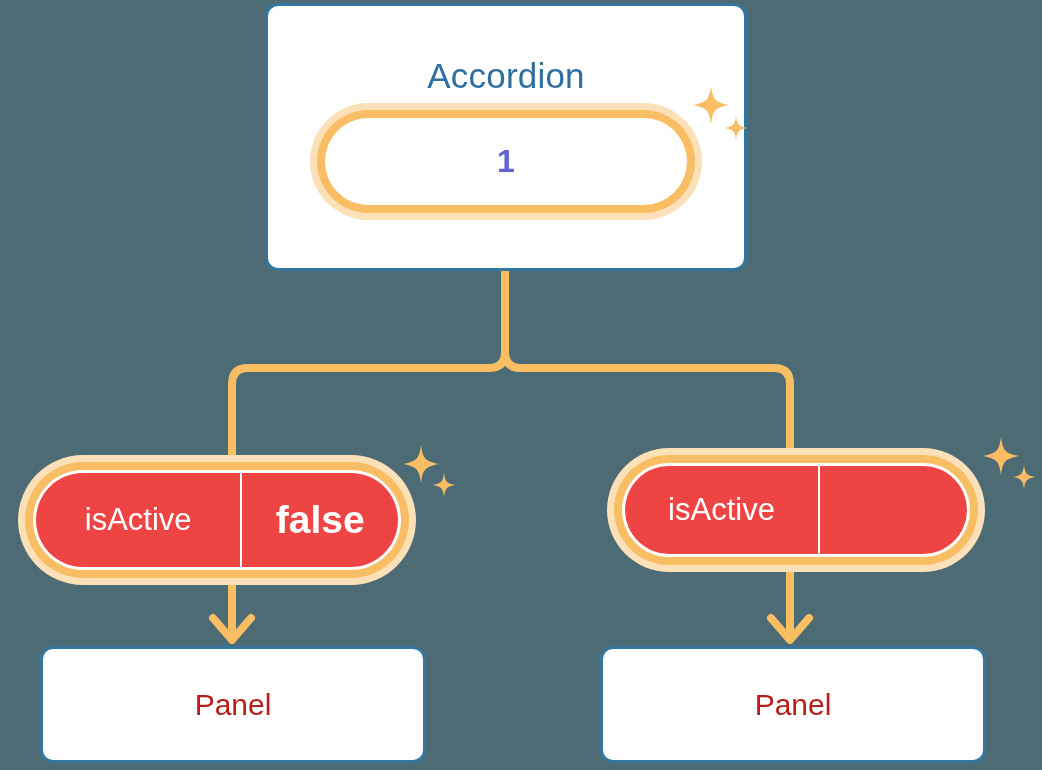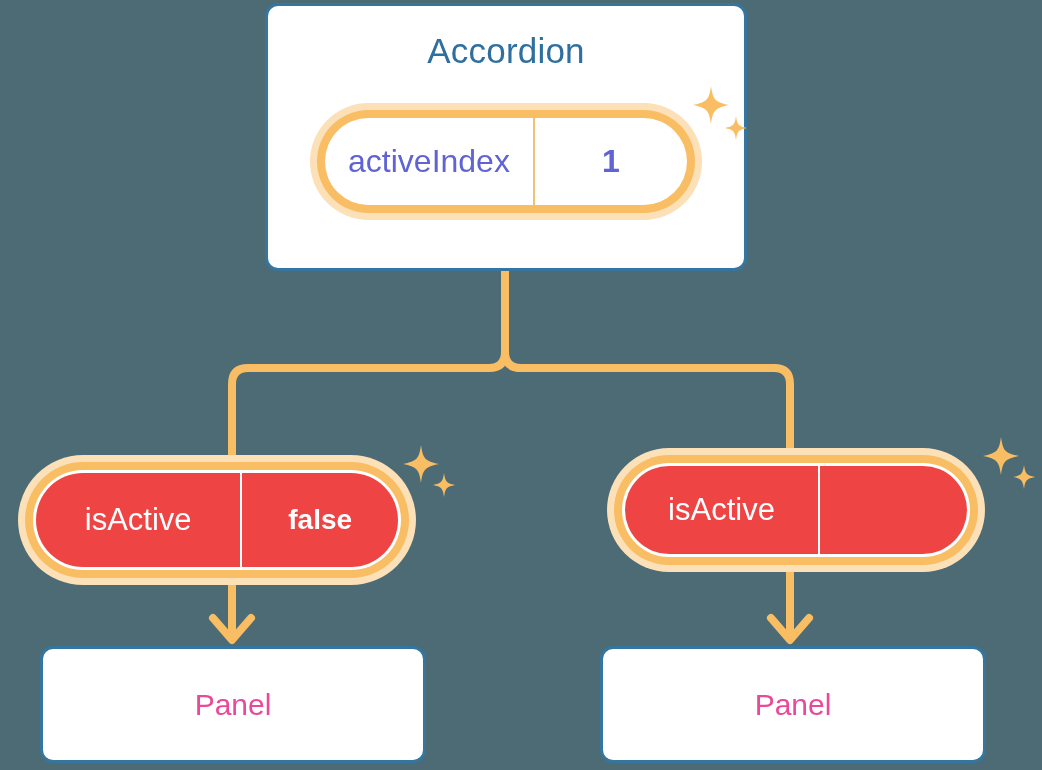--- a/index.html
+++ b/index.html
@@ -41,32 +41,32 @@
   }
   .card-title {
     position: absolute;
     left: 0; right: 0;
     text-align: center;
     color: #2f6f9f;
     font-size: 35px;
     font-weight: 400;
     letter-spacing: 0.2px;
   }
-  #accordion-card .card-title { top: 25px; }
+  #accordion-card .card-title { top: 50px; }
 
   .panel-card {
     width: 386px; height: 117px;
     display: flex;
     align-items: center;
     justify-content: center;
   }
   #panel-left  { left: 40px;  top: 646px; }
   #panel-right { left: 600px; top: 646px; }
   .panel-label {
-    color: #ec4899;
+    color: #b91c1c;
     font-size: 30px;
     font-weight: 400;
   }
 
   
   .pill {
     position: absolute;
     box-sizing: border-box;
     border-radius: 999px;
     background: #fbe0b8;            
@@ -125,21 +125,21 @@
   .pill.solid .pill-key {
     flex: 0 0 57%;
     color: #ffffff;
     font-size: 31px;
     font-weight: 400;
     border-right: 2px solid #ffffff;
   }
   .pill.solid .pill-val {
     flex: 1 1 auto;
     color: #ffffff;
-    font-size: 28px;
+    font-size: 39px;
     font-weight: 700;
   }
 
   #pill-active-index { left: 310px; top: 103px; width: 392px; height: 117px; }
   #pill-left         { left: 18px;  top: 455px; width: 398px; height: 130px; }
   #pill-right        { left: 607px; top: 448px; width: 378px; height: 124px; }
 
   
   .sparkle {
     position: absolute;
@@ -163,21 +163,20 @@
     <path d="M771,618 L790,640 L809,618" fill="none" stroke="#f9bd63" stroke-width="8" stroke-linecap="round" stroke-linejoin="round"></path>
   </svg>
 
   <div class="card" id="accordion-card">
     <div class="card-title">Accordion</div>
   </div>
 
   <div class="pill light" id="pill-active-index">
     <div class="pill-border">
       <div class="pill-inner">
-        <div class="pill-key">activeIndex</div>
         <div class="pill-val">1</div>
       </div>
     </div>
   </div>
 
   <svg class="sparkle" style="left:688px; top:84px;" width="62" height="62" viewBox="0 0 62 62">
     <path d="M23,2 C25,16 27,18 41,21 C27,24 25,26 23,40 C21,26 19,24 5,21 C19,18 21,16 23,2 Z" fill="#f9bd63"></path>
     <path d="M48,32 C49.3,41 50.6,42.3 59,44 C50.6,45.7 49.3,47 48,56 C46.7,47 45.4,45.7 37,44 C45.4,42.3 46.7,41 48,32 Z" fill="#f9bd63"></path>
   </svg>
 

